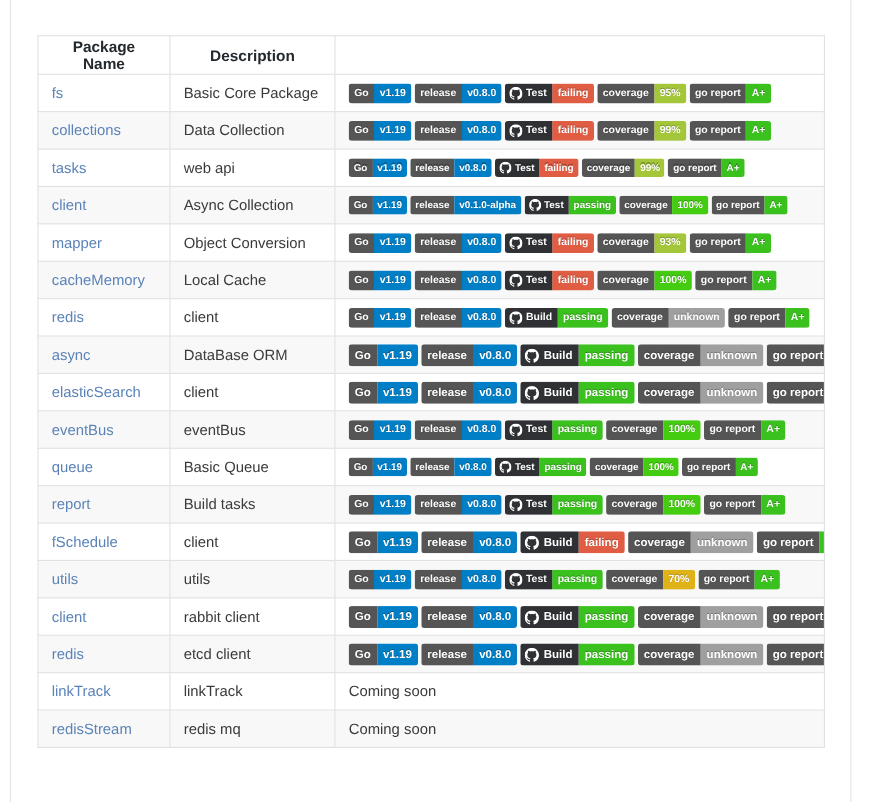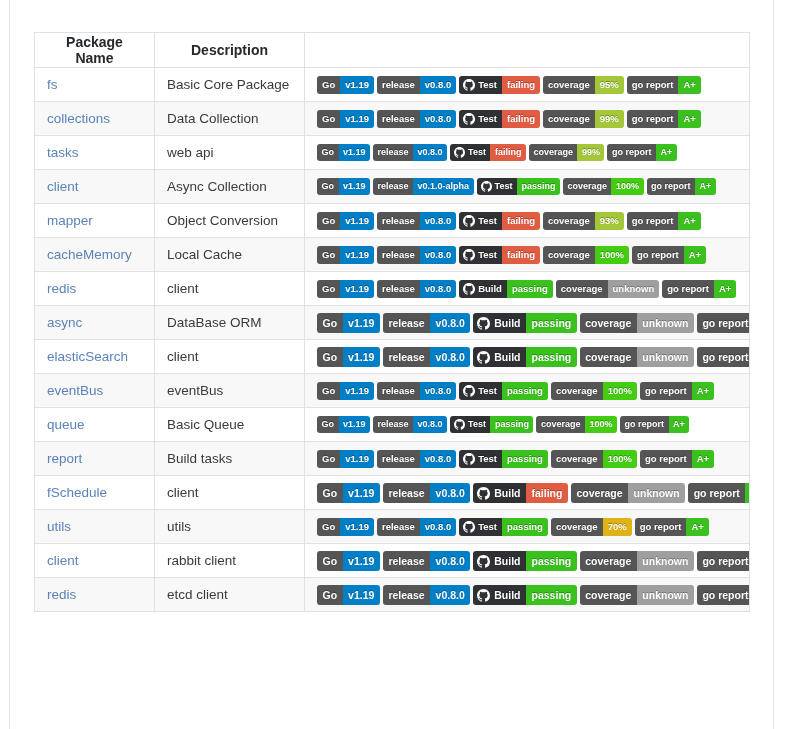--- a/index.html
+++ b/index.html
@@ -337,16 +337,26 @@
           </tr>
           <tr class="scale-lg">
             <td class="pkg"><a class="pkg-link">redis</a></td>
             <td class="desc">etcd client</td>
             <td class="badges"><span class="badge"><span class="lbl" style="background: rgb(85, 85, 85);">Go</span><span class="val" style="background: rgb(0, 126, 198);">v1.19</span></span><span class="badge"><span class="lbl" style="background: rgb(85, 85, 85);">release</span><span class="val" style="background: rgb(0, 126, 198);">v0.8.0</span></span><span class="badge gh"><span class="lbl" style="background: rgb(47, 49, 52);"><span class="gh-icon">
                     <svg viewBox="0 0 16 16" xmlns="http://www.w3.org/2000/svg">
                       <path fill="#ffffff" d="M8 0C3.58 0 0 3.58 0 8c0 3.54 2.29 6.53 5.47 7.59.4.07.55-.17.55-.38 0-.19-.01-.82-.01-1.49-2.01.37-2.53-.49-2.69-.94-.09-.23-.48-.94-.82-1.13-.28-.15-.68-.52-.01-.53.63-.01 1.08.58 1.23.82.72 1.21 1.87.87 2.33.66.07-.52.28-.87.51-1.07-1.78-.2-3.64-.89-3.64-3.95 0-.87.31-1.59.82-2.15-.08-.2-.36-1.02.08-2.12 0 0 .67-.21 2.2.82.64-.18 1.32-.27 2-.27.68 0 1.36.09 2 .27 1.53-1.04 2.2-.82 2.2-.82.44 1.1.16 1.92.08 2.12.51.56.82 1.27.82 2.15 0 3.07-1.87 3.75-3.65 3.95.29.25.54.73.54 1.48 0 1.07-.01 1.93-.01 2.2 0 .21.15.46.55.38A8.01 8.01 0 0 0 16 8c0-4.42-3.58-8-8-8z"></path>
                     </svg>
                   </span>Build</span><span class="val" style="background: rgb(58, 193, 30);">passing</span></span><span class="badge"><span class="lbl" style="background: rgb(85, 85, 85);">coverage</span><span class="val" style="background: rgb(159, 159, 159);">unknown</span></span><span class="badge"><span class="lbl" style="background: rgb(85, 85, 85);">go report</span></span></td>
           </tr>
+          <tr>
+            <td class="pkg"><a class="pkg-link">linkTrack</a></td>
+            <td class="desc">linkTrack</td>
+            <td class="soon">Coming soon</td>
+          </tr>
+          <tr>
+            <td class="pkg"><a class="pkg-link">redisStream</a></td>
+            <td class="desc">redis mq</td>
+            <td class="soon">Coming soon</td>
+          </tr>
         </tbody>
     </table>
   </div>
 </div>
 
 </body></html>

